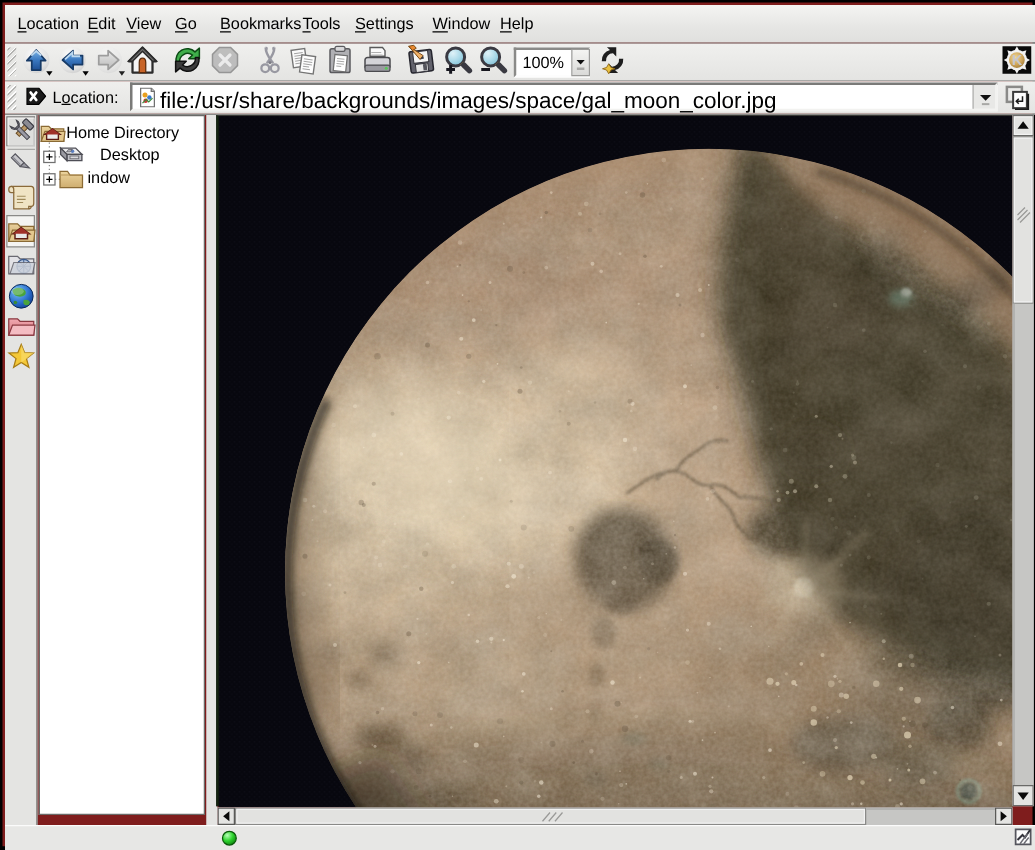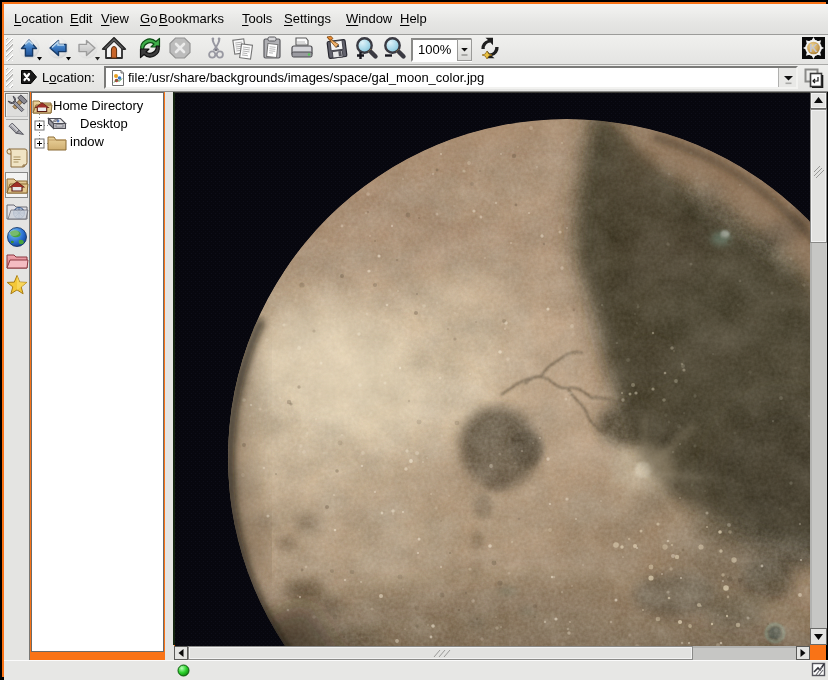--- a/index.html
+++ b/index.html
@@ -1,18 +1,18 @@
 <!DOCTYPE html>
 <html><head><meta charset="utf-8">
 <style>
   html,body{margin:0;padding:0;}
   body{width:828px;height:680px;overflow:hidden;background:#000;
        font-family:"Liberation Sans", sans-serif;-webkit-font-smoothing:antialiased;}
   #win{position:absolute;left:0;top:0;width:828px;height:680px;
-       background:#f97316;box-sizing:border-box;
+       background:#7f1d1d;box-sizing:border-box;
        border-left:2px solid #000;border-top:2px solid #000;
        border-right:2px solid #000;border-bottom:3px solid #000;}
   .abs{position:absolute;}
   
   #menubar{left:2px;top:2px;width:824px;height:30px;
      background:linear-gradient(#f4f4f2,#e6e6e4 60%,#e0e0de);
      border-bottom:1px solid #9c9c9a;}
   #menubar span{position:absolute;top:7px;font-size:13px;color:#000;}
   #menubar u{text-decoration:underline;text-underline-offset:2px;}
   
@@ -25,41 +25,41 @@
   .grip{position:absolute;left:2px;top:3px;width:7px;bottom:3px;
      background:repeating-linear-gradient(135deg,#fdfdfd 0 1px,#b4b4b2 1px 2px,#e6e6e4 2px 4px);}
   
   #zoomcombo{position:absolute;left:407px;top:3px;width:61px;height:24px;
      background:#fff;border:2px solid; border-color:#8a8a88 #fdfdfd #fdfdfd #8a8a88;box-sizing:border-box;}
   #zoomcombo .txt{position:absolute;left:5px;top:2px;font-size:13px;}
   
   #loclabel{position:absolute;top:5px;font-size:13px;color:#000;}
   #urlbox{position:absolute;left:100px;top:1px;width:694px;height:23px;background:#fff;
      border:2px solid;border-color:#7a7a78 #f2f2f0 #f2f2f0 #7a7a78;box-sizing:border-box;}
-  #urltext{position:absolute;left:22px;top:2px;font-size:13px;color:#000;white-space:pre;}
+  #urltext{position:absolute;left:22px;top:2px;font-size:18px;color:#000;white-space:pre;}
   #urldrop{position:absolute;right:0px;top:0px;width:17px;height:19px;background:#e8e8e6;border-left:1px solid #b0b0ae;}
   #sidestrip{left:2px;top:90px;width:26px;height:568px;background:#e4e4e2;border-right:1px solid #787876;box-sizing:border-box;}
   #treepanel{left:29px;top:90px;width:133px;height:560px;background:#fff;
      border:1px solid #6a6a68;box-sizing:border-box;}
   #splitter{left:163px;top:90px;width:9px;height:568px;background:#e4e4e2;}
   #content{left:171px;top:90px;width:637px;height:553px;background:#06060d;border-top:1px solid #3a3a36;border-left:2px solid #142410;box-sizing:border-box;}
   #vscroll{left:808px;top:90px;width:17px;height:553px;background:#c8c8c6;}
   #hscrollrow{left:172px;top:644px;width:636px;height:14px;background:#d4d4d2;}
   #statusbar{left:2px;top:658px;width:824px;height:19px;background:#e7e7e5;border-top:1px solid #fbfbfb;}
   
   .treerow{position:absolute;font-size:13px;color:#000;}
 </style></head>
 <body>
 <div id="win">
   <div id="menubar" class="abs">
     <span style="left:10px"><u>L</u>ocation</span>
     <span style="left:66px"><u>E</u>dit</span>
     <span style="left:97px"><u>V</u>iew</span>
     <span style="left:136px"><u>G</u>o</span>
-    <span style="left:155px"><u>B</u>ookmarks</span>
+    <span style="left:172px"><u>B</u>ookmarks</span>
     <span style="left:238px"><u>T</u>ools</span>
     <span style="left:280px"><u>S</u>ettings</span>
     <span style="left:342px"><u>W</u>indow</span>
     <span style="left:396px"><u>H</u>elp</span>
   </div>
   <div id="toolbar" class="abs">
     <div class="grip"></div>
     <div id="zoomcombo">
         <span class="txt">100%</span>
       </div>

